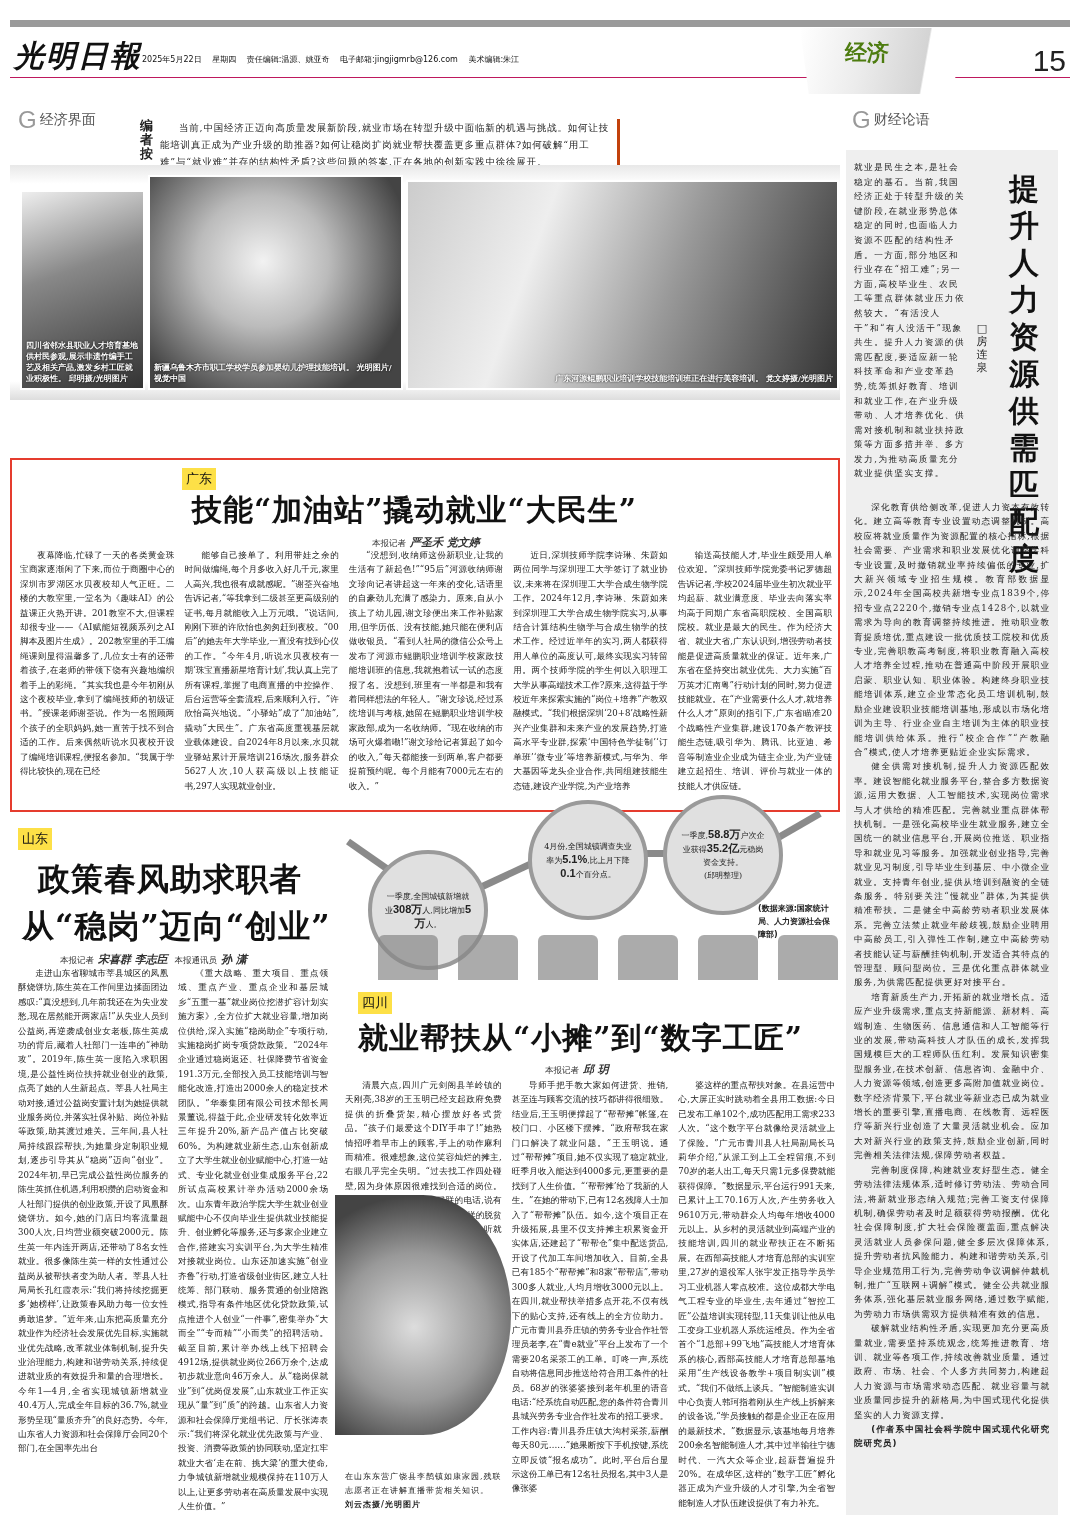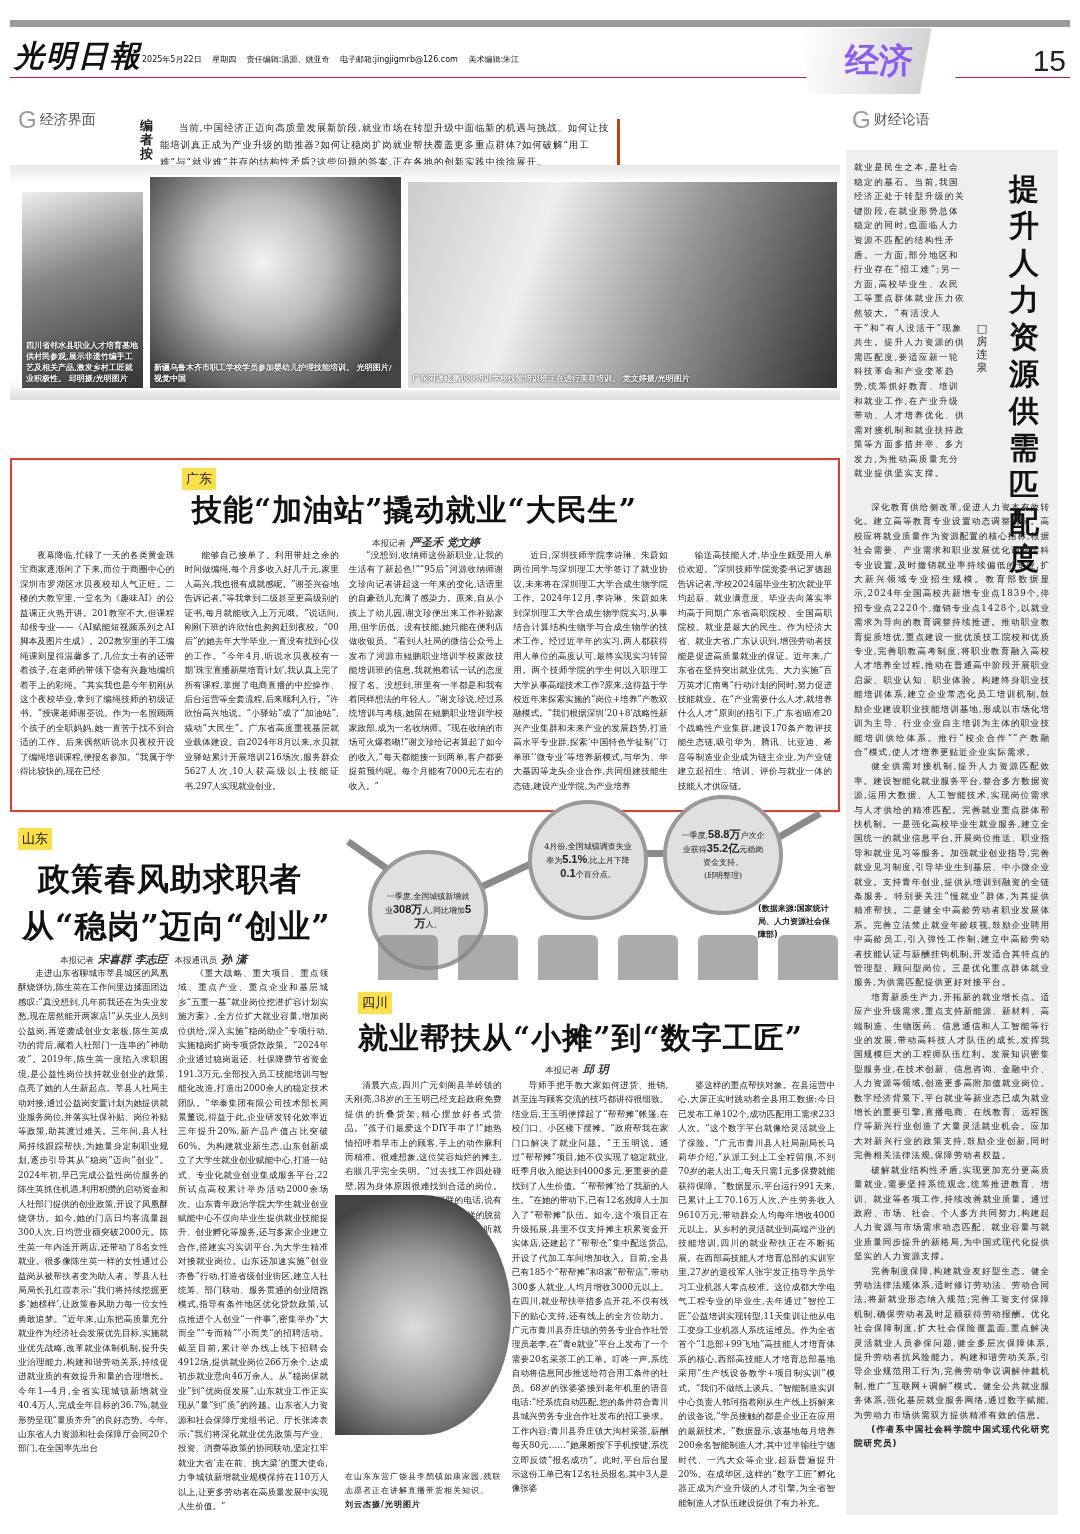--- a/index.html
+++ b/index.html
@@ -3,34 +3,34 @@
 <meta charset="utf-8">
 <style>
 *{box-sizing:border-box;margin:0;padding:0}
 body{width:1080px;height:1534px;background:#fff;font-family:"DejaVu Serif",serif;color:#222;position:relative;overflow:hidden}
 .topbar{position:absolute;left:10px;top:20px;width:1060px;height:7px;background:#9a9a9a}
 .masthead{position:absolute;left:10px;top:32px;width:1060px;height:46px;border-bottom:1px solid #be185d}
 .logo{position:absolute;left:4px;top:4px;font-family:"DejaVu Serif",serif;font-size:30px;font-style:italic;font-weight:bold;letter-spacing:2px;color:#111}
 .meta{position:absolute;left:132px;top:22px;font-family:"DejaVu Sans",sans-serif;font-size:8px;color:#111;white-space:nowrap}
 .meta span{margin-right:8px}
 .section-tab{position:absolute;left:800px;top:28px;width:175px;height:66px;background:linear-gradient(100deg,#fff 0%,#ececec 35%,#d4d4d4 70%,#fff 71%);clip-path:polygon(0 0,100% 0,85% 100%,5% 100%)}
-.section-name{position:absolute;left:845px;top:38px;font-family:"DejaVu Sans",sans-serif;font-size:34px;font-weight:bold;color:#8b5cf6}
+.section-name{position:absolute;left:845px;top:38px;font-family:"DejaVu Sans",sans-serif;font-size:22px;font-weight:bold;color:#4d7c0f}
 .page-num{position:absolute;right:14px;top:44px;font-family:"Liberation Sans",sans-serif;font-size:30px;color:#222}
 .col-label{position:absolute;font-family:"DejaVu Sans",sans-serif;font-size:14px;color:#555;display:flex;align-items:center;gap:3px}
 .col-label .g{font-size:24px;color:#999;font-family:"Liberation Sans",sans-serif}
 .editor-box{position:absolute;left:140px;top:119px;width:480px;height:54px;border-right:3px solid #c2410c;border-bottom:1px solid #666}
 .editor-tag{position:absolute;left:0;top:0;width:14px;font-size:13px;font-weight:bold;line-height:14px;font-family:"DejaVu Sans",sans-serif}
 .editor-text{position:absolute;left:20px;top:0;width:455px;font-size:9.5px;line-height:17px;letter-spacing:.8px;text-indent:2em}
 .photo-band{position:absolute;left:10px;top:165px;width:830px;height:235px;background:linear-gradient(180deg,#e8e8e8,#fff 8%,#fff 92%,#ddd)}
 .photo{position:absolute;overflow:hidden;background:#777;border:2px solid #fff}
 .photo .cap{position:absolute;left:4px;bottom:4px;right:4px;font-size:8px;color:#fff;font-weight:bold;line-height:11px;text-shadow:0 0 2px #000}
 .p1{left:10px;top:25px;width:125px;height:200px;background:linear-gradient(160deg,#eee 0%,#888 40%,#333 100%)}
 .p2{left:138px;top:10px;width:255px;height:215px;background:radial-gradient(circle at 45% 40%,#f2f2f2 0%,#bbb 35%,#444 80%)}
 .p3{left:396px;top:15px;width:433px;height:210px;background:linear-gradient(110deg,#ccc 0%,#eee 30%,#999 60%,#333 100%)}
-.p3 .cap{}
+.p3 .cap{text-align:right}
 .redbox{position:absolute;left:10px;top:458px;width:830px;height:354px;border:2px solid #e53c2e}
 .region{display:inline-block;background:#fde047;font-family:Liberation Serif, serif;font-size:13px;padding:2px 4px;color:#111}
 .h1{font-family:"DejaVu Serif",serif;font-weight:bold;color:#111;letter-spacing:1px}
 .byline{font-family:"DejaVu Sans",sans-serif;font-size:8.5px;color:#333}
 .byline b{font-family:"DejaVu Serif",serif;font-size:11px;margin:0 4px;font-style:italic}
 .cols{position:absolute;display:flex;gap:10px}
 .col{font-size:8.6px;line-height:14.4px;text-align:justify;color:#222;flex:1;overflow:hidden}
 .col p{text-indent:2em}
 .sidebar{position:absolute;left:846px;top:150px;width:212px;height:1365px;background:#efefef}
 .side-title{position:absolute;left:158px;top:20px;width:40px;font-size:30px;font-weight:bold;line-height:37px;text-align:center;color:#111}
@@ -188,17 +188,17 @@
 </div>
 
 <div class="sidebar">
   <div class="side-intro">就业是民生之本,是社会稳定的基石。当前,我国经济正处于转型升级的关键阶段,在就业形势总体稳定的同时,也面临人力资源不匹配的结构性矛盾。一方面,部分地区和行业存在“招工难”;另一方面,高校毕业生、农民工等重点群体就业压力依然较大。“有活没人干”和“有人没活干”现象共生。提升人力资源的供需匹配度,要适应新一轮科技革命和产业变革趋势,统筹抓好教育、培训和就业工作,在产业升级带动、人才培养优化、供需对接机制和就业扶持政策等方面多措并举、多方发力,为推动高质量充分就业提供坚实支撑。</div>
   <div class="side-title">提升人力资源供需匹配度</div>
   <div class="side-author">□<br><span>房连泉</span></div>
   <div class="side-body">
     <p>深化教育供给侧改革,促进人力资本有效转化。建立高等教育专业设置动态调整机制。高校应将就业质量作为资源配置的核心指标,根据社会需要、产业需求和职业发展优化调整学科专业设置,及时撤销就业率持续偏低的专业,扩大新兴领域专业招生规模。教育部数据显示,2024年全国高校共新增专业点1839个,停招专业点2220个,撤销专业点1428个,以就业需求为导向的教育调整持续推进。推动职业教育提质培优,重点建设一批优质技工院校和优质专业,完善职教高考制度,将职业教育融入高校人才培养全过程,推动在普通高中阶段开展职业启蒙、职业认知、职业体验。构建终身职业技能培训体系,建立企业常态化员工培训机制,鼓励企业建设职业技能培训基地,形成以市场化培训为主导、行业企业自主培训为主体的职业技能培训供给体系。推行“校企合作”“产教融合”模式,使人才培养更贴近企业实际需求。</p>
     <p>健全供需对接机制,提升人力资源匹配效率。建设智能化就业服务平台,整合多方数据资源,运用大数据、人工智能技术,实现岗位需求与人才供给的精准匹配。完善就业重点群体帮扶机制。一是强化高校毕业生就业服务,建立全国统一的就业信息平台,开展岗位推送、职业指导和就业见习等服务。加强就业创业指导,完善就业见习制度,引导毕业生到基层、中小微企业就业。支持青年创业,提供从培训到融资的全链条服务。特别要关注“慢就业”群体,为其提供精准帮扶。二是健全中高龄劳动者职业发展体系。完善立法禁止就业年龄歧视,鼓励企业聘用中高龄员工,引入弹性工作制,建立中高龄劳动者技能认证与薪酬挂钩机制,开发适合其特点的管理型、顾问型岗位。三是优化重点群体就业服务,为供需匹配提供更好对接平台。</p>
     <p>培育新质生产力,开拓新的就业增长点。适应产业升级需求,重点支持新能源、新材料、高端制造、生物医药、信息通信和人工智能等行业的发展,带动高科技人才队伍的成长,发挥我国规模巨大的工程师队伍红利。发展知识密集型服务业,在技术创新、信息咨询、金融中介、人力资源等领域,创造更多高附加值就业岗位。数字经济背景下,平台就业等新业态已成为就业增长的重要引擎,直播电商、在线教育、远程医疗等新兴行业创造了大量灵活就业机会。应加大对新兴行业的政策支持,鼓励企业创新,同时完善相关法律法规,保障劳动者权益。</p>
+    <p>完善制度保障,构建就业友好型生态。健全劳动法律法规体系,适时修订劳动法、劳动合同法,将新就业形态纳入规范;完善工资支付保障机制,确保劳动者及时足额获得劳动报酬。优化社会保障制度,扩大社会保险覆盖面,重点解决灵活就业人员参保问题,健全多层次保障体系,提升劳动者抗风险能力。构建和谐劳动关系,引导企业规范用工行为,完善劳动争议调解仲裁机制,推广“互联网+调解”模式。健全公共就业服务体系,强化基层就业服务网络,通过数字赋能,为劳动力市场供需双方提供精准有效的信息。</p>
     <p>破解就业结构性矛盾,实现更加充分更高质量就业,需要坚持系统观念,统筹推进教育、培训、就业等各项工作,持续改善就业质量。通过政府、市场、社会、个人多方共同努力,构建起人力资源与市场需求动态匹配、就业容量与就业质量同步提升的新格局,为中国式现代化提供坚实的人力资源支撑。</p>
-    <p>完善制度保障,构建就业友好型生态。健全劳动法律法规体系,适时修订劳动法、劳动合同法,将新就业形态纳入规范;完善工资支付保障机制,确保劳动者及时足额获得劳动报酬。优化社会保障制度,扩大社会保险覆盖面,重点解决灵活就业人员参保问题,健全多层次保障体系,提升劳动者抗风险能力。构建和谐劳动关系,引导企业规范用工行为,完善劳动争议调解仲裁机制,推广“互联网+调解”模式。健全公共就业服务体系,强化基层就业服务网络,通过数字赋能,为劳动力市场供需双方提供精准有效的信息。</p>
     <p class="side-foot">(作者系中国社会科学院中国式现代化研究院研究员)</p>
   </div>
 </div>
 
 </body></html>

